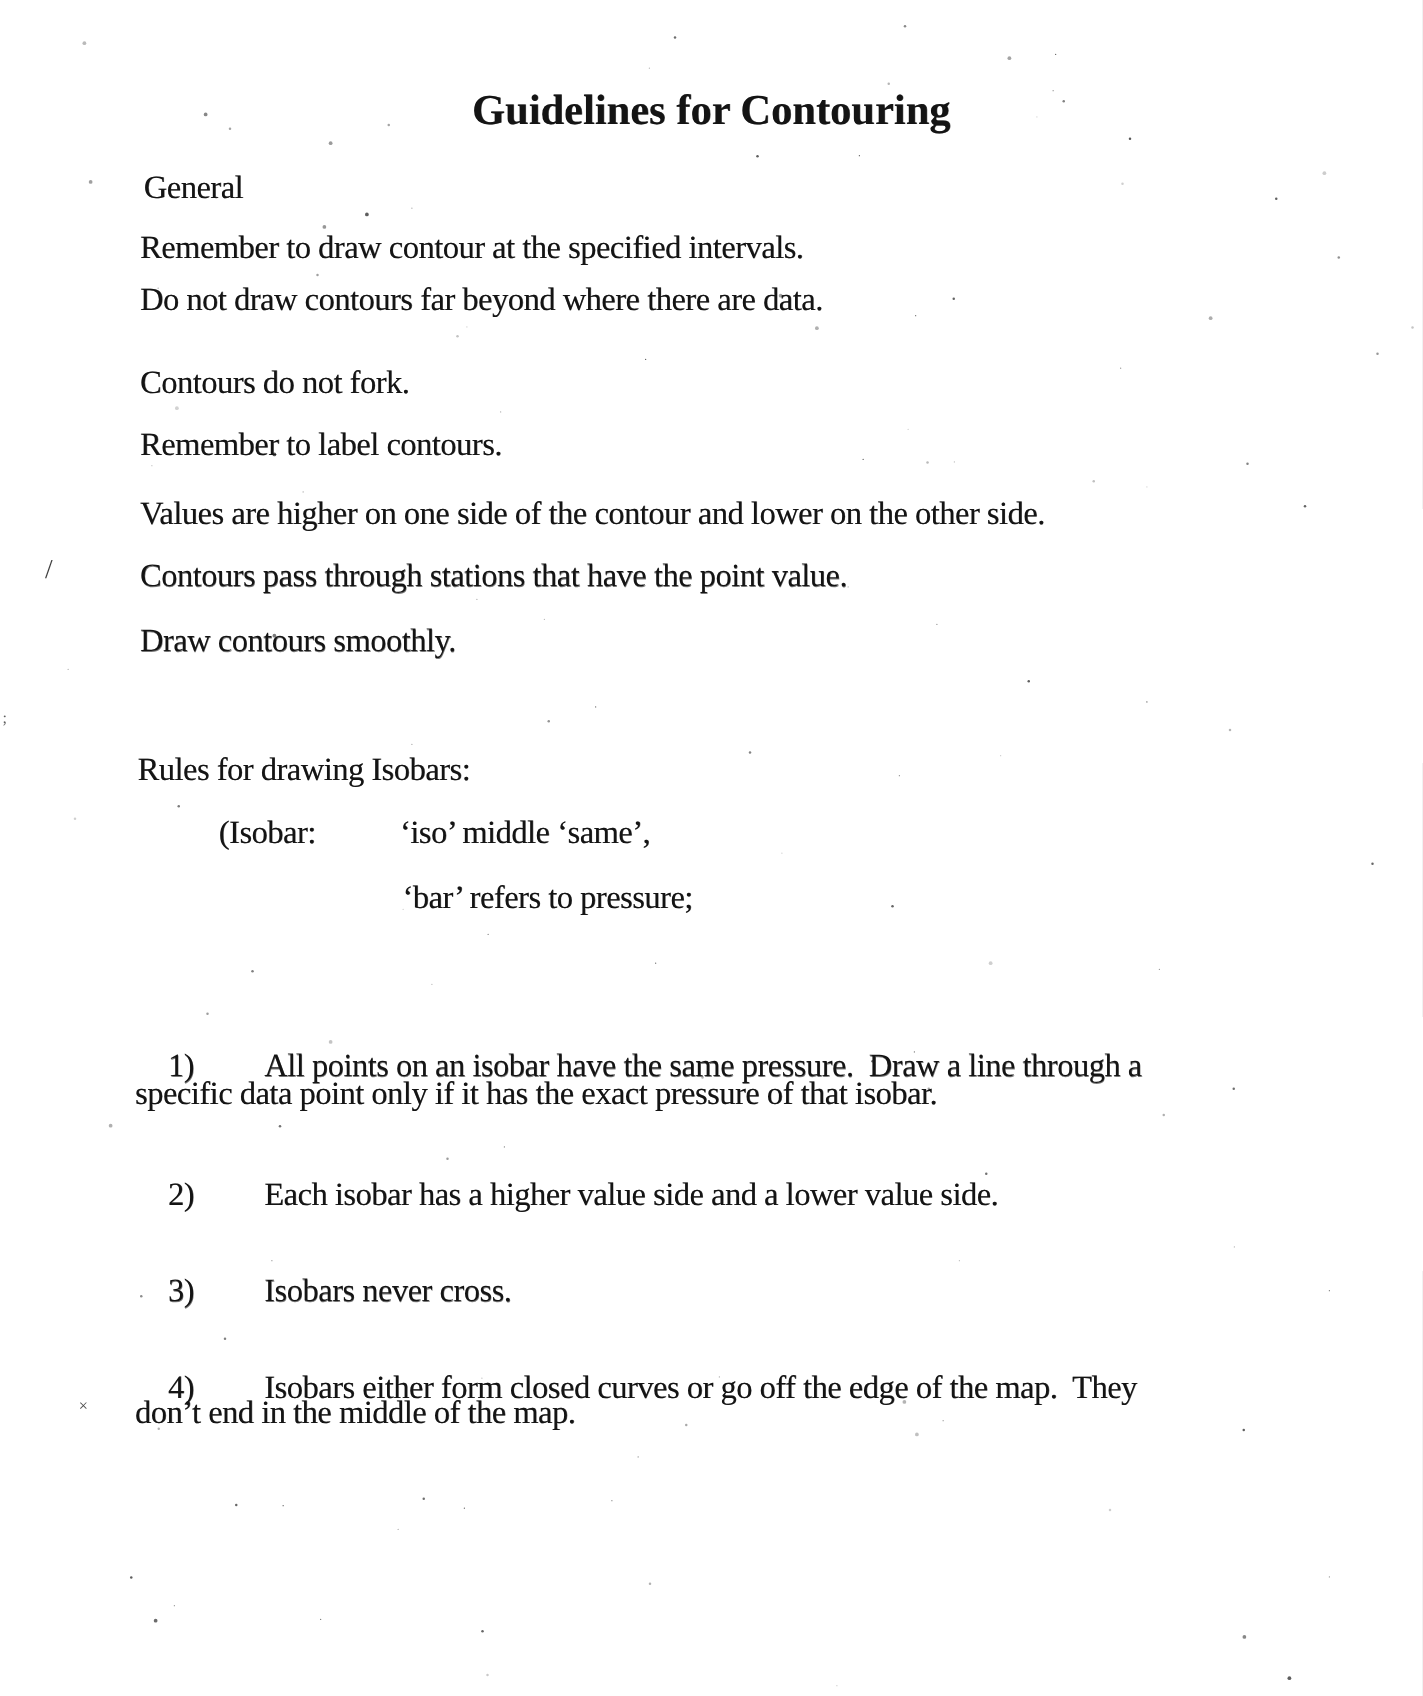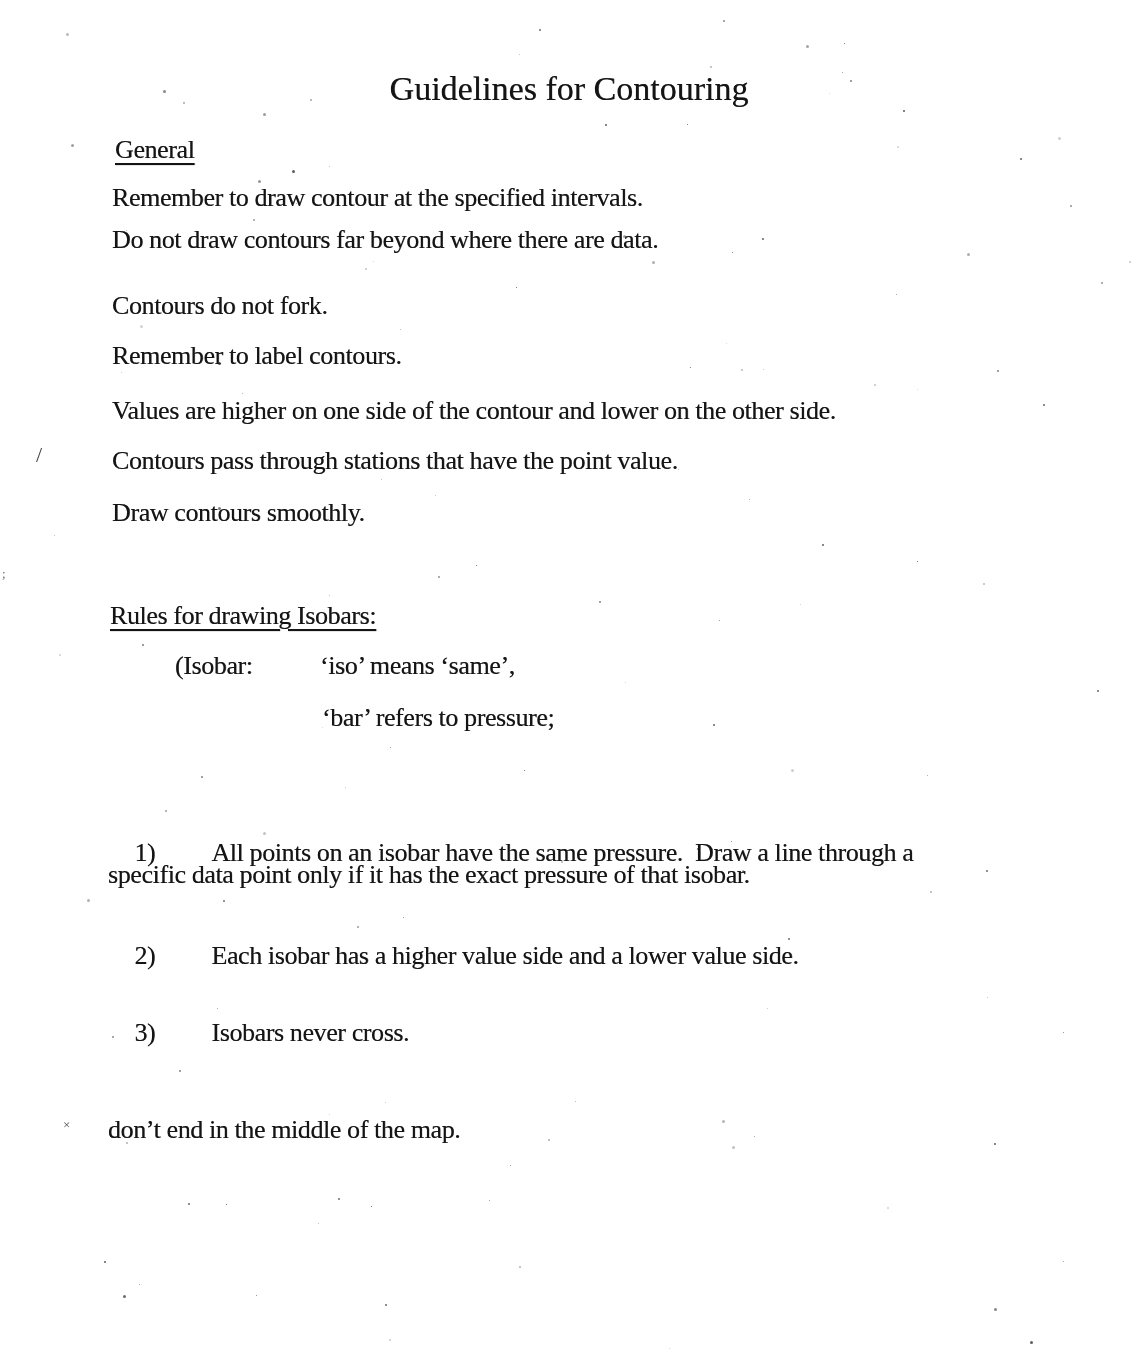--- a/index.html
+++ b/index.html
@@ -16,27 +16,26 @@
     font-size:26px;
     line-height:30px;
     letter-spacing:-0.4px;
     white-space:pre;
     text-shadow:0.3px 0.2px 0 rgba(10,10,10,0.55);
   }
   .title{
     position:absolute;
     left:0;top:70px;width:100%;
     text-align:center;
-    font-size:34px;font-weight:400;
+    font-size:34px;font-weight:700;
     letter-spacing:0;
     white-space:pre;
     text-shadow:0.4px 0.3px 0 rgba(10,10,10,0.6);
   }
   .underline{
-    text-decoration:underline;
     text-decoration-thickness:2px;
     text-underline-offset:5px;
   }
   .num{display:inline-block;width:77px;}
   .speck{position:absolute;background:#1c1c1c;border-radius:50%;}
   .artifact{position:absolute;color:#1c1c1c;font-family:"Liberation Serif",serif;white-space:pre;}
 </style>
 </head>
 <body>
 
@@ -50,36 +49,39 @@
   <div class="line" style="left:112px;top:225px">Do not draw contours far beyond where there are data.</div>
   <div class="line" style="left:112px;top:341px">Remember to label contours.</div>
   <div class="line" style="left:112px;top:291px">Contours do not fork.</div>
   <div class="line" style="left:112px;top:396px">Values are higher on one side of the contour and lower on the other side.</div>
   <div class="line" style="left:112px;top:446px">Contours pass through stations that have the point value.</div>
   <div class="line" style="left:112px;top:498px">Draw contours smoothly.</div>
 
   <div class="line underline" style="left:110px;top:601px">Rules for drawing Isobars:</div>
 
   <div class="line" style="left:175px;top:651px">(Isobar:</div>
-  <div class="line" style="left:320px;top:651px">‘iso’ means ‘same’,</div>
+  <div class="line" style="left:320px;top:651px">‘iso’ middle ‘same’,</div>
   <div class="line" style="left:322px;top:703px">‘bar’ refers to pressure;</div>
 
   <div class="line" style="left:110px;top:808px">
     <span class="num">1)</span><span>All points on an isobar have the same pressure.  Draw a line through a</span>
   </div>
   <div class="line" style="left:108px;top:860px">specific data point only if it has the exact pressure of that isobar.</div>
 
   <div class="line" style="left:110px;top:911px">
     <span class="num">2)</span><span>Each isobar has a higher value side and a lower value side.</span>
   </div>
 
   <div class="line" style="left:110px;top:988px">
     <span class="num">3)</span><span>Isobars never cross.</span>
   </div>
 
+  <div class="line" style="left:110px;top:1065px">
+    <span class="num">4)</span><span>Isobars either form closed curves or go off the edge of the map.  They</span>
+  </div>
   <div class="line" style="left:108px;top:1115px">don’t end in the middle of the map.</div>
 
   <span class="artifact" style="left:36px;top:442px;font-size:22px;opacity:.85">/</span>
   <span class="artifact" style="left:2px;top:566px;font-size:13px;opacity:.7">;</span>
   <span class="artifact" style="left:63px;top:1117px;font-size:13px;opacity:.8">×</span>
 
 <div class="speck" style="width: 2px; height: 2px; left: 994px; top: 1143px; opacity: 0.7;"></div>
     <div class="speck" style="width: 3px; height: 3px; left: 1058px; top: 137px; opacity: 0.22;"></div>
     <div class="speck" style="width: 1px; height: 1px; left: 54px; top: 535px; opacity: 0.35;"></div>
     <div class="speck" style="width: 3px; height: 3px; left: 218px; top: 362px; opacity: 0.74;"></div>

